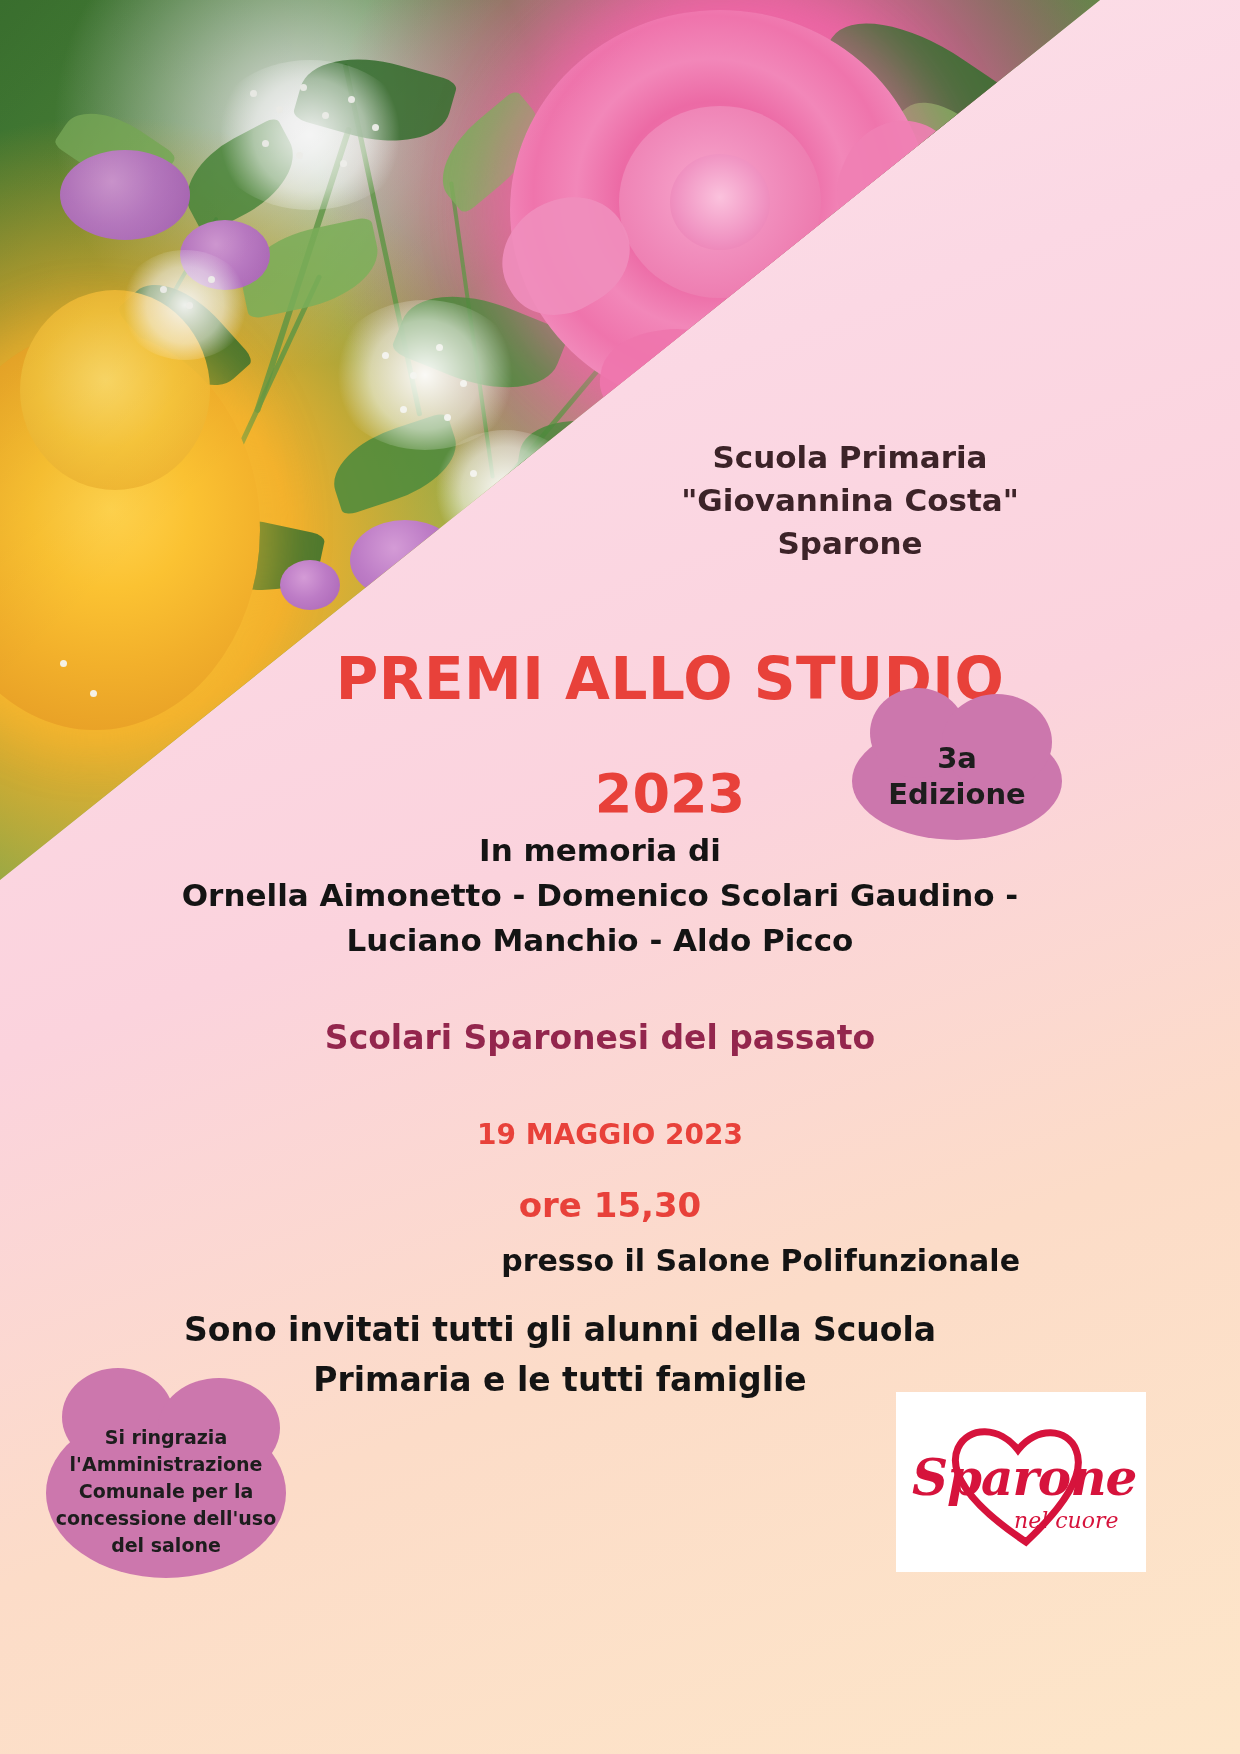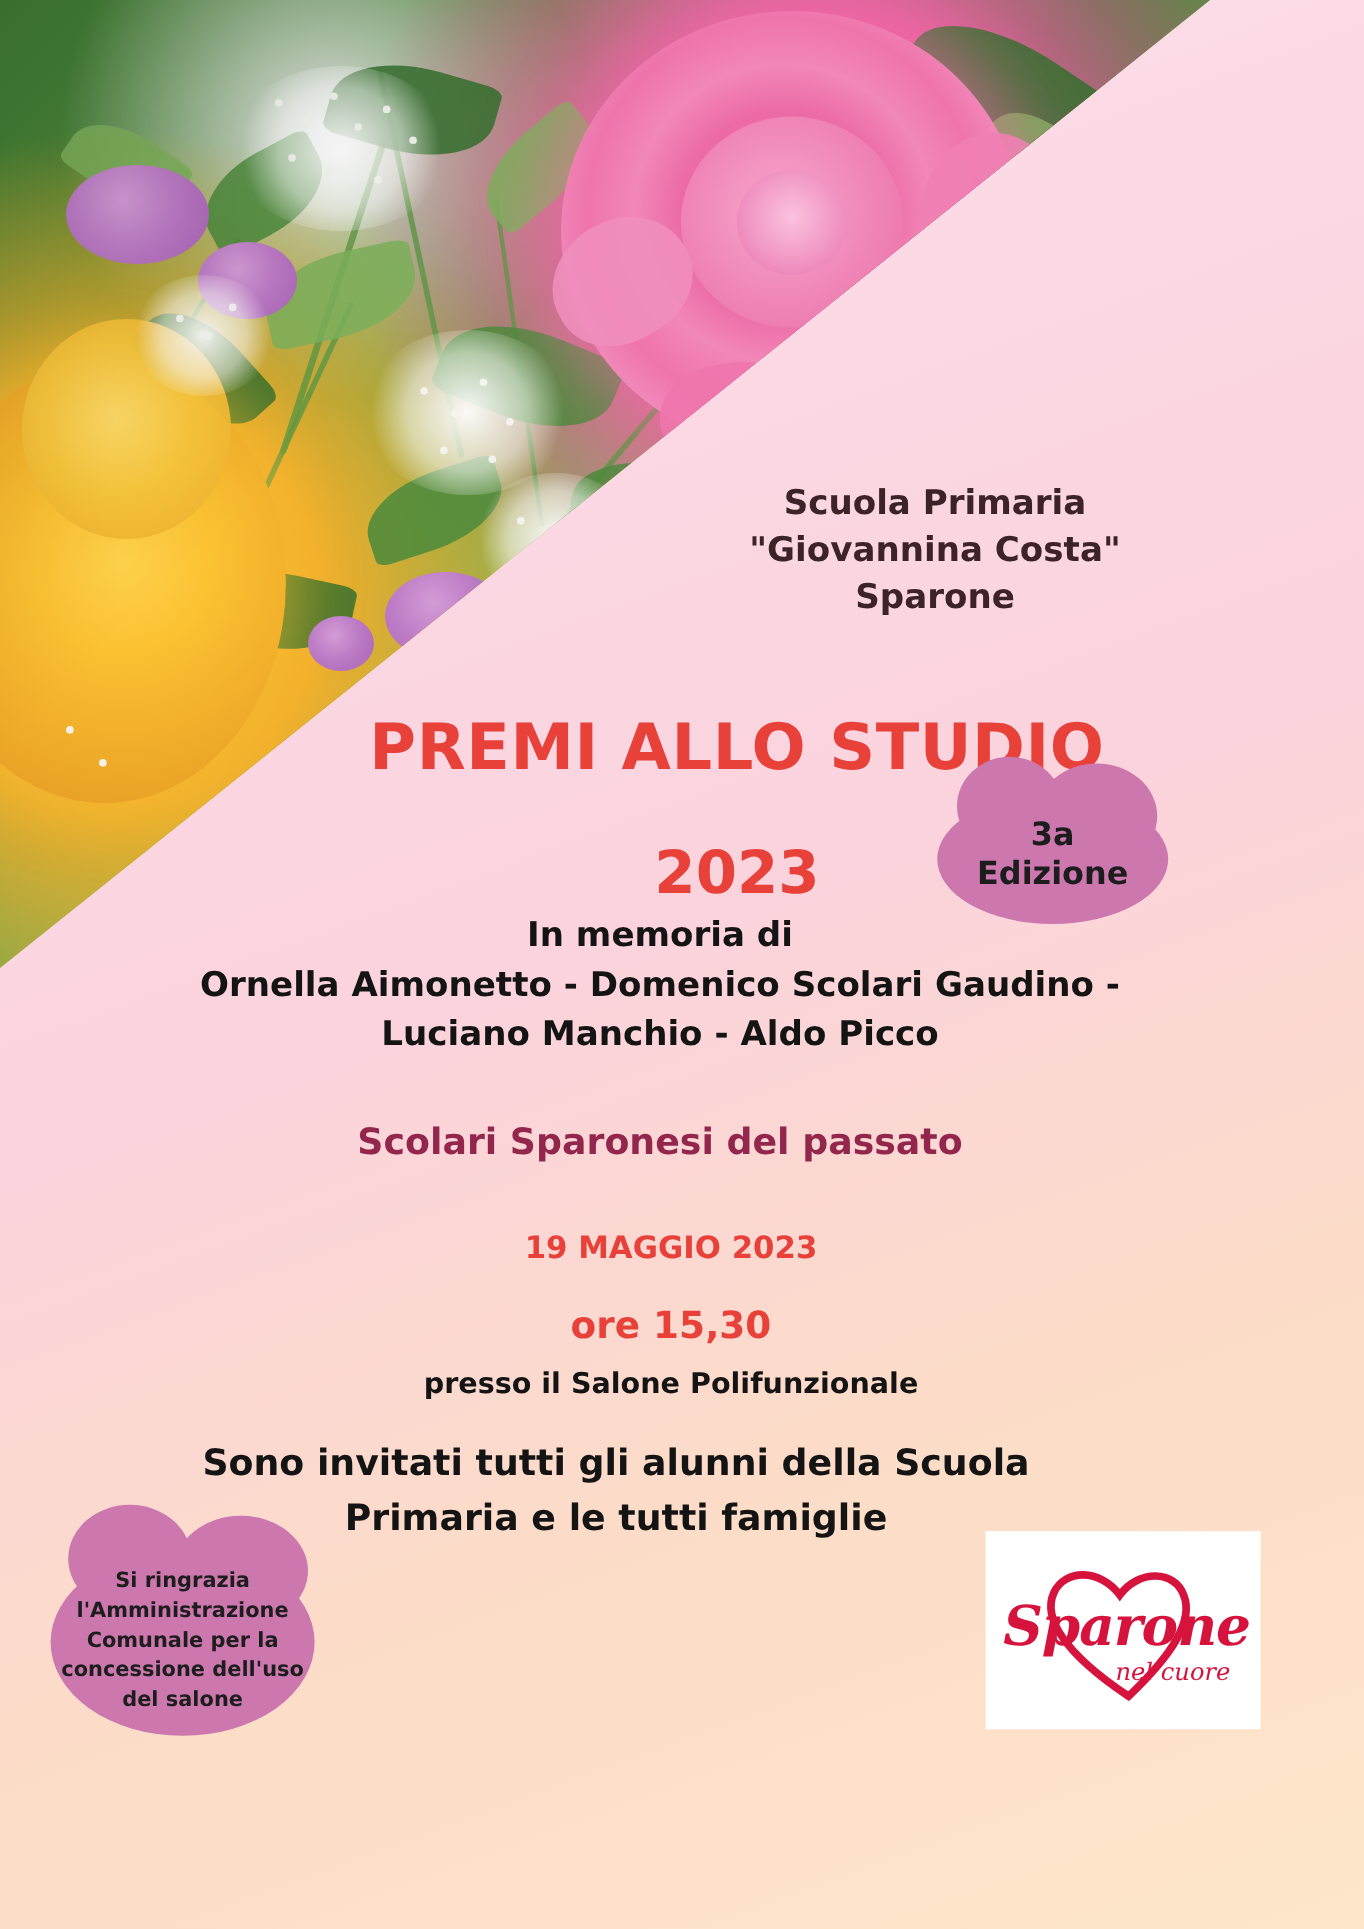--- a/index.html
+++ b/index.html
@@ -242,23 +242,23 @@
     font-weight: bold;
     font-size: 34px;
     color: #e8413a;
   }
 
   .venue {
     position: absolute;
     left: 200px;
     top: 1243px;
     width: 820px;
-    text-align: center;
-    font-weight: bold;
-    font-size: 26px;
+    text-align: right;
+    font-weight: bold;
+    font-size: 30px;
     color: #141414;
   }
 
   .invito {
     position: absolute;
     left: 120px;
     top: 1305px;
     width: 880px;
     text-align: center;
     font-weight: bold;

